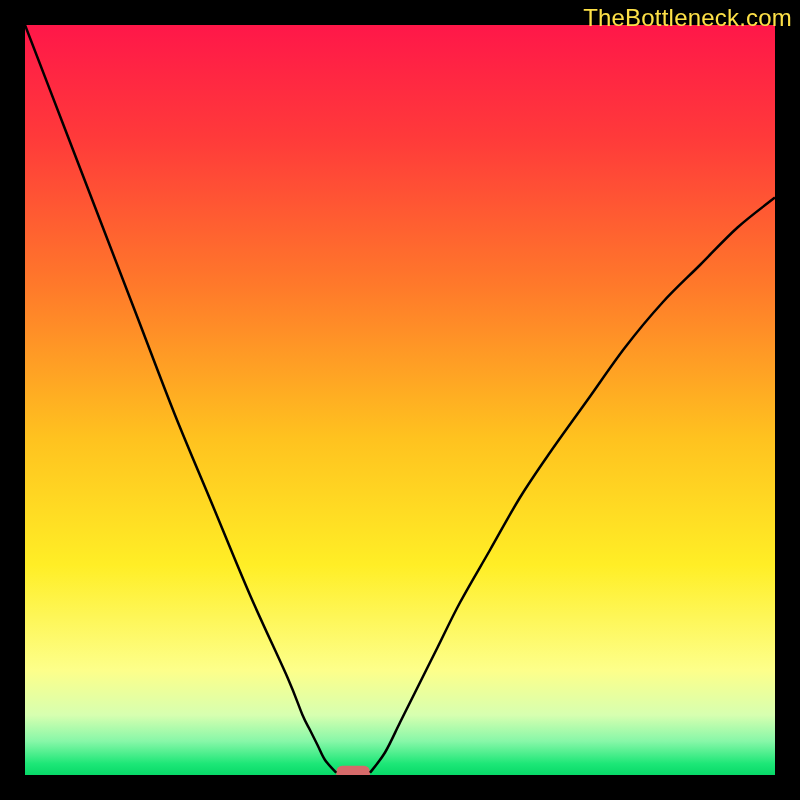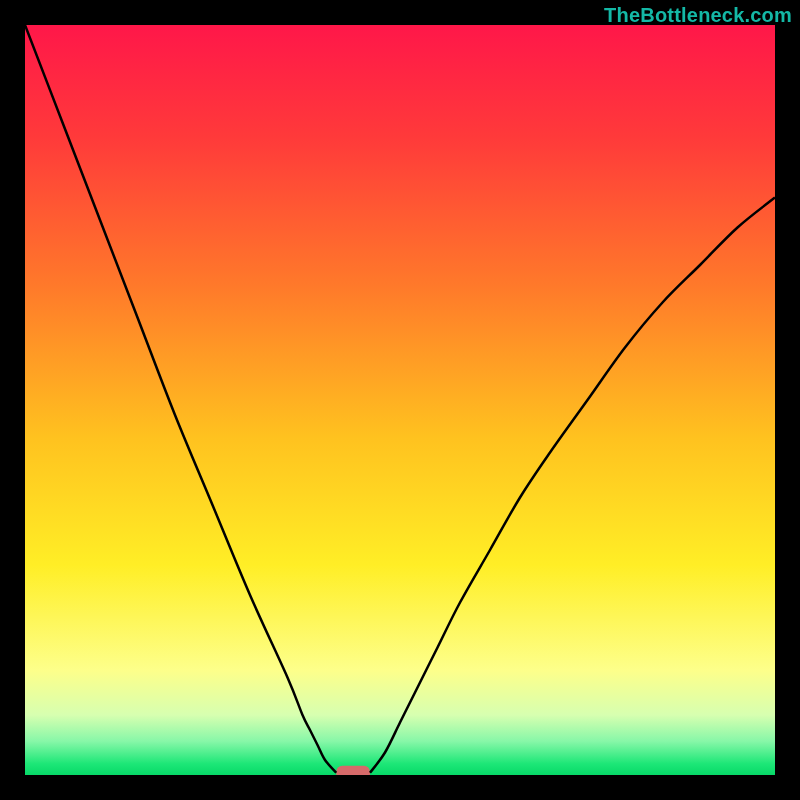--- a/index.html
+++ b/index.html
@@ -21,23 +21,23 @@
     position: absolute;
     left: 25px;
     top: 25px;
     width: 750px;
     height: 750px;
   }
   .watermark {
     position: absolute;
     top: 4px;
     right: 8px;
-    color: #14b8a6;
-    font-size: 20px;
-    font-weight: 700;
+    color: #fde047;
+    font-size: 24px;
+    font-weight: 400;
     letter-spacing: 0.2px;
   }
   svg { display: block; }
 </style>
 </head>
 <body>
 
 <div class="frame">
   <div class="plot">
     <svg width="750" height="750" viewBox="0 0 750 750">

